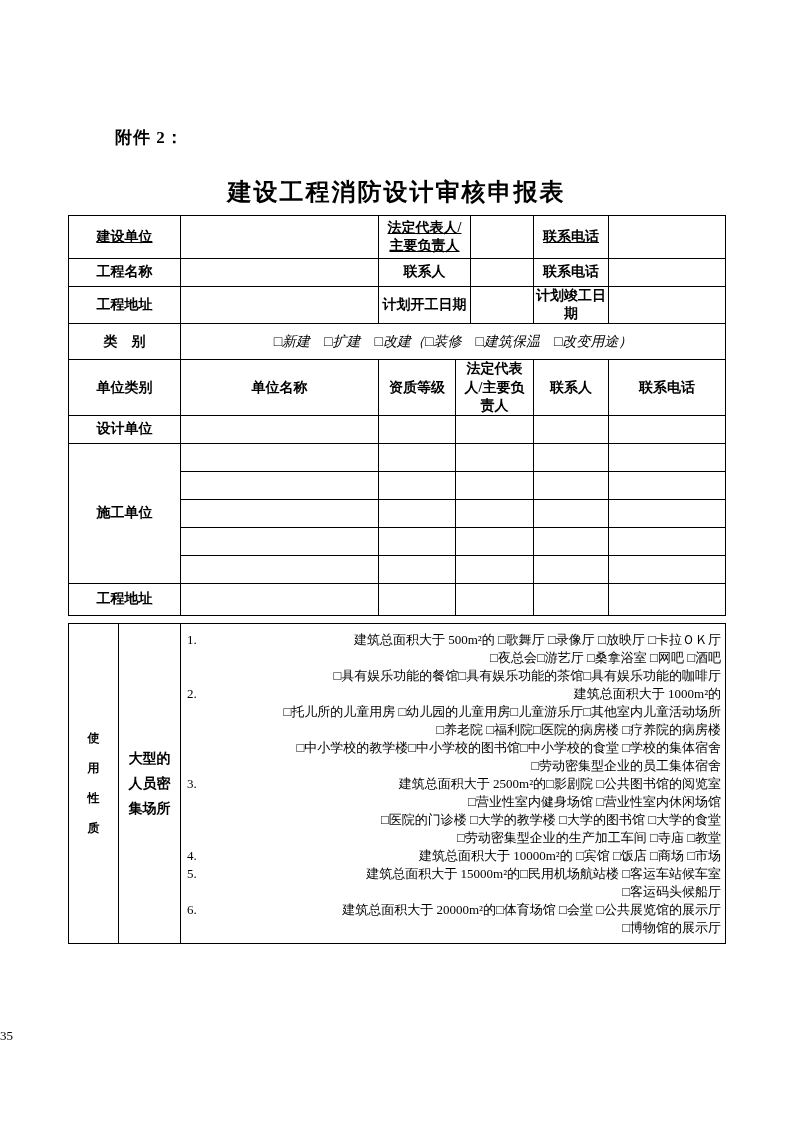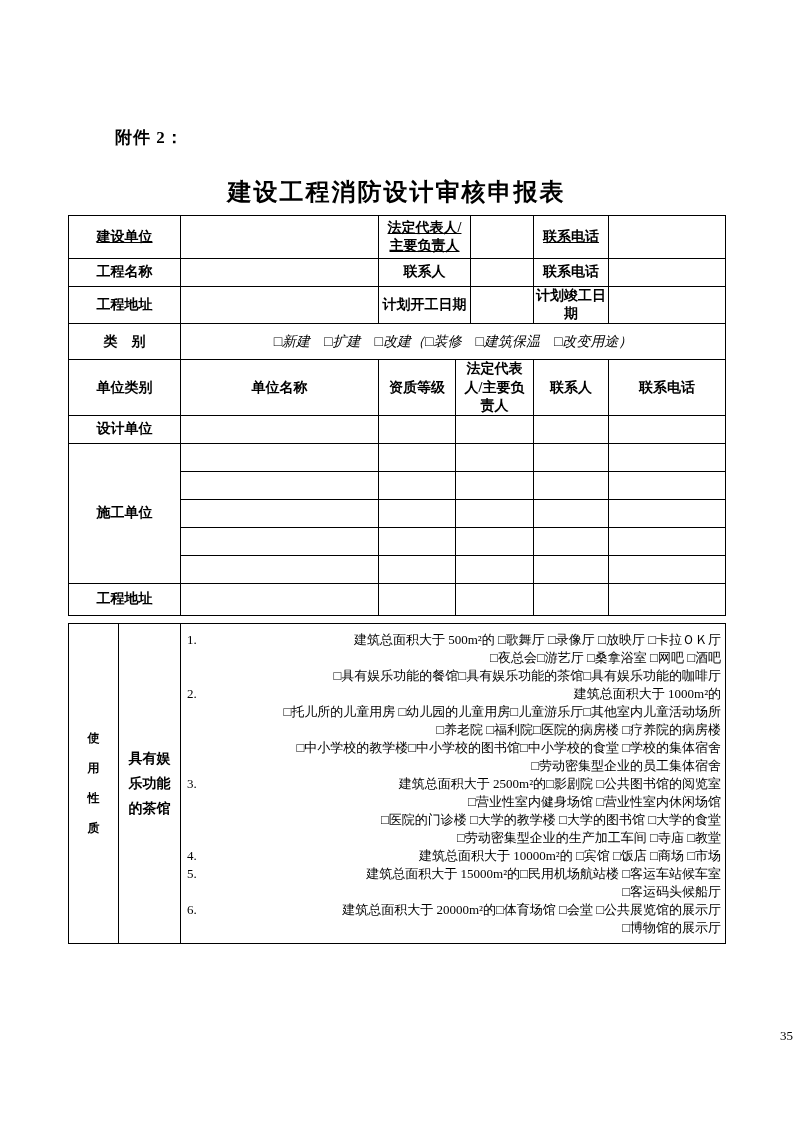--- a/index.html
+++ b/index.html
@@ -120,21 +120,21 @@
   .usage-item .txt {
     flex: 1;
     white-space: pre-line;
     text-align: right;
   }
   .page-num {
     position: absolute;
     top: 1028px;
     left: 0;
     width: 793px;
-    text-align: right;
+    text-align: left;
     font-size: 13px;
   }
 </style>
 </head>
 <body>
 
 <div class="page">
 
   <div class="attachment">附件 2：</div>
 
@@ -255,21 +255,21 @@
           <col style="width:63px">
           <col style="width:75px">
           <col style="width:117px">
       </colgroup>
       <tbody>
         <tr class="ru">
           <td class="usage-vert">
             <div class="vert">使用性质</div>
           </td>
           <td class="usage-group">
-            <div class="grp">具有娱乐功能的茶馆</div>
+            <div class="grp">大型的人员密集场所</div>
           </td>
           <td colspan="6" class="usage-content">
             <div class="usage-item">
               <span class="num">1.</span>
               <span class="txt">建筑总面积大于 500m²的 □歌舞厅 □录像厅 □放映厅 □卡拉ＯＫ厅
 □夜总会□游艺厅 □桑拿浴室 □网吧 □酒吧
 □具有娱乐功能的餐馆□具有娱乐功能的茶馆□具有娱乐功能的咖啡厅</span>
             </div>
             <div class="usage-item">
               <span class="num">2.</span>

